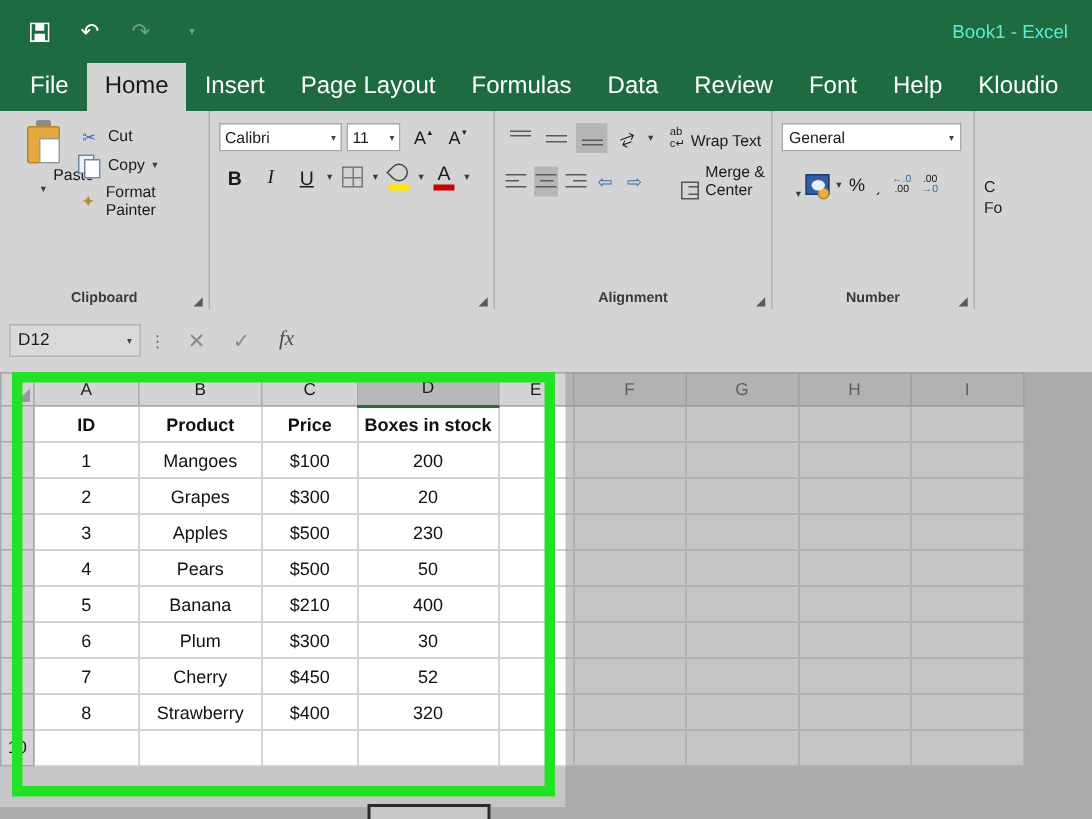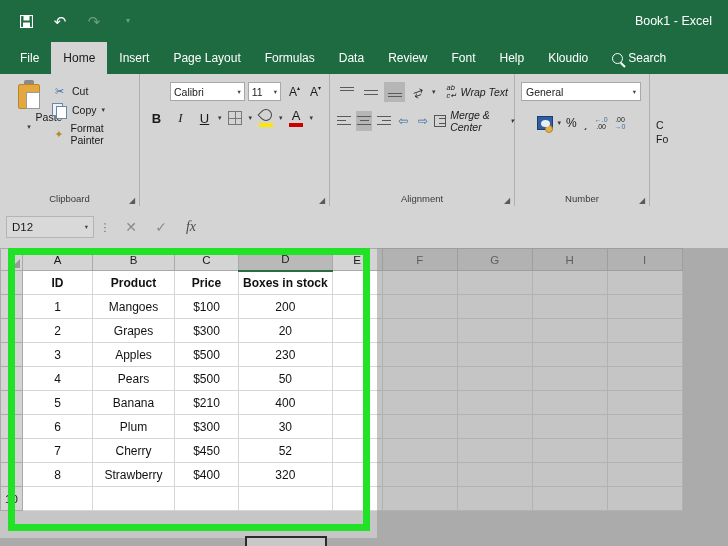--- a/index.html
+++ b/index.html
@@ -20,33 +20,33 @@
   .qat { display: flex; align-items: center; gap: 14px; padding-left: 16px; }
   .qat-btn {
     width: 20px; height: 20px; display: flex; align-items: center; justify-content: center;
     color: #ffffff; font-size: 15px; line-height: 1;
   }
   .qat-btn.dim { color: #6f9e83; }
   .qat-btn.tiny { font-size: 8px; }
   .doc-title {
     position: absolute; right: 16px; top: 0; height: 42px;
     display: flex; align-items: center;
-    color: #ffffff; font-size: 12.5px;
+    color: #5eead4; font-size: 12.5px;
   }
 
   
   .tabbar {
     position: absolute; left: 0; top: 42px; width: 728px; height: 32px;
     background: #1e6b42;
     display: flex; align-items: stretch;
     padding-left: 8px;
   }
   .tab {
     display: flex; align-items: center; padding: 0 12px;
-    color: #ffffff; font-size: 12px; white-space: nowrap;
+    color: #ffffff; font-size: 16px; white-space: nowrap;
   }
   .tab.active { background: #d4d4d4; color: #1a1a1a; }
   .tab.search { gap: 5px; }
   .search-glyph {
     display: inline-block; width: 11px; height: 11px;
     border: 1.6px solid #ffffff; border-radius: 50%;
     position: relative;
   }
   .search-glyph::after {
     content: ""; position: absolute; right: -4px; bottom: -3px;
@@ -62,21 +62,21 @@
   }
   .rgroup {
     position: relative; display: flex; flex-direction: column;
     border-right: 1px solid #b0b0b0;
     padding: 4px 6px 0 6px;
   }
   .rgroup:last-child { border-right: none; }
   .rgroup-body { flex: 1; display: flex; align-items: flex-start; }
   .rgroup-label {
     height: 16px; display: flex; align-items: center; justify-content: center;
-    font-size: 9.5px; color: #3a3a3a; position: relative;
+    font-size: 9.5px; color: #3a3a3a; position: relative; font-weight: bold;
   }
   .dialog-launcher {
     position: absolute; right: 2px; bottom: 1px;
     width: 8px; height: 8px; color: #5a5a5a; font-size: 8px; line-height: 8px;
   }
 
   
   .clip { width: 140px; }
   .paste-col {
     width: 46px; display: flex; flex-direction: column; align-items: center;
@@ -117,21 +117,21 @@
 
   
   .fontg { width: 190px; }
   .fg-rows { display: flex; flex-direction: column; gap: 7px; padding-top: 4px; width: 100%; }
   .fg-row { display: flex; align-items: center; gap: 3px; }
   .fbox {
     height: 19px; background: #ffffff; border: 1px solid #a8a8a8;
     display: flex; align-items: center; padding: 0 3px;
     font-size: 10.5px; color: #1a1a1a;
   }
-  .fbox.name { width: 82px; justify-content: space-between; margin-left: 24px; }
+  .fbox.name { width: 82px; justify-content: space-between; }
   .fbox.size { width: 36px; justify-content: space-between; }
   .fcaret { font-size: 6.5px; color: #444; }
   .aa-btn { width: 20px; height: 19px; display:flex; align-items:center; justify-content:center;
             font-size: 12px; color:#1a1a1a; position: relative; }
   .aa-btn sup { font-size: 6px; position: absolute; top: 2px; right: 2px; }
   .fb {
     width: 21px; height: 20px; display: flex; align-items: center; justify-content: center;
     font-size: 13px; color: #1a1a1a;
   }
   .fb.b { font-weight: 700; }
@@ -155,21 +155,21 @@
   .ag-rows { display:flex; flex-direction:column; gap:7px; padding-top:4px; }
   .ag-row { display:flex; align-items:center; gap:3px; }
   .abtn {
     width: 21px; height: 20px; display:flex; align-items:center; justify-content:center;
     position: relative;
   }
   .abtn.sel { background: #b6b6b6; }
   .lines { width: 14px; height: 11px; position: relative; }
   .lines i { position:absolute; left:0; height:1.6px; background:#5a5a5a; display:block; }
   .rot-ico { font-size: 13px; color:#1a1a1a; transform: rotate(-20deg); }
-  .wrap-item { display:flex; align-items:center; gap:4px; font-size:10.5px; color:#1a1a1a;font-style:italic; }
+  .wrap-item { display:flex; align-items:flex-end; gap:4px; font-size:10.5px; color:#1a1a1a; }
   .ab-ico { font-size: 7.5px; line-height: 8px; color:#1a1a1a; text-align:left; }
   .indent-ico { color:#3a6ea5; font-size: 12px; }
   .merge-ico { width:15px; height:12px; border:1.4px solid #555; position:relative; }
   .merge-ico::before{content:"";position:absolute;left:4px;top:2px;width:7px;height:1.4px;background:#555;}
   .merge-ico::after{content:"";position:absolute;left:4px;top:7px;width:7px;height:1.4px;background:#555;}
 
   
   .numg { width: 135px; }
   .ng-rows { display:flex; flex-direction:column; gap:12px; padding-top:4px;align-items:center; }
   .numbox {
@@ -442,21 +442,21 @@
                   <i style="top:4px;left:5px;width:9px"></i>
                   <i style="top:8px;width:14px"></i>
               </span>
             </div>
             <div class="abtn">
               <span class="indent-ico">⇦</span>
             </div>
             <div class="abtn">
               <span class="indent-ico">⇨</span>
             </div>
-            <div class="wrap-item" style="margin-left:0">
+            <div class="wrap-item" style="margin-left:20px">
               <span class="merge-ico"></span>
               <span>Merge &amp; Center</span>
               <span class="mini-caret">▾</span>
             </div>
           </div>
         </div>
       </div>
       <div class="rgroup-label">Alignment</div>
       <span class="dialog-launcher">◢</span>
     </div>

